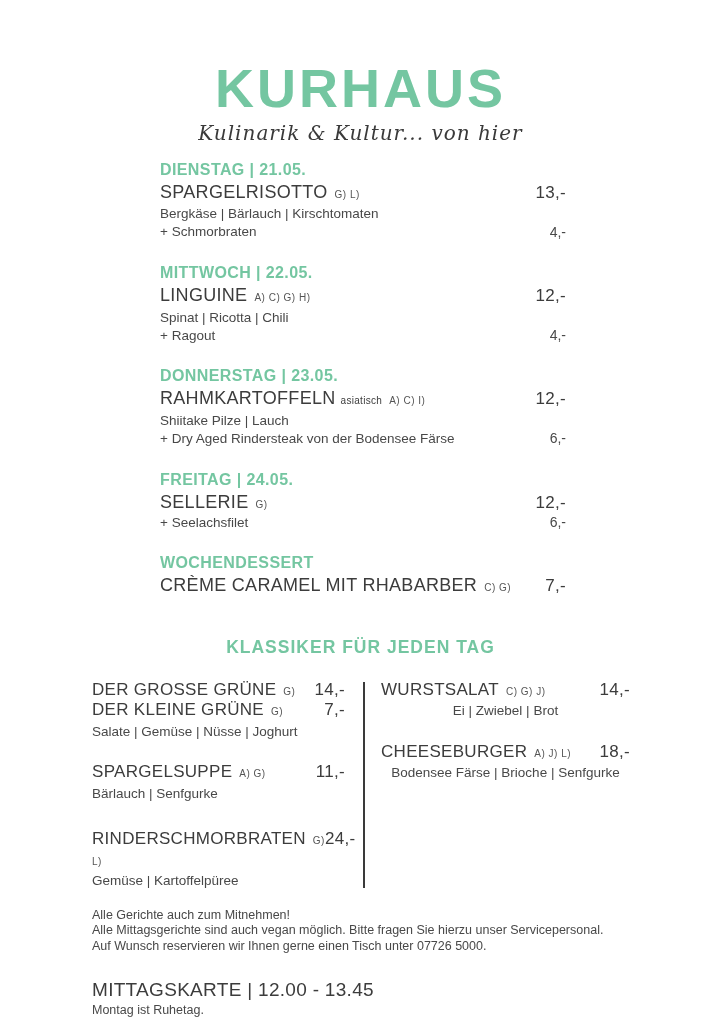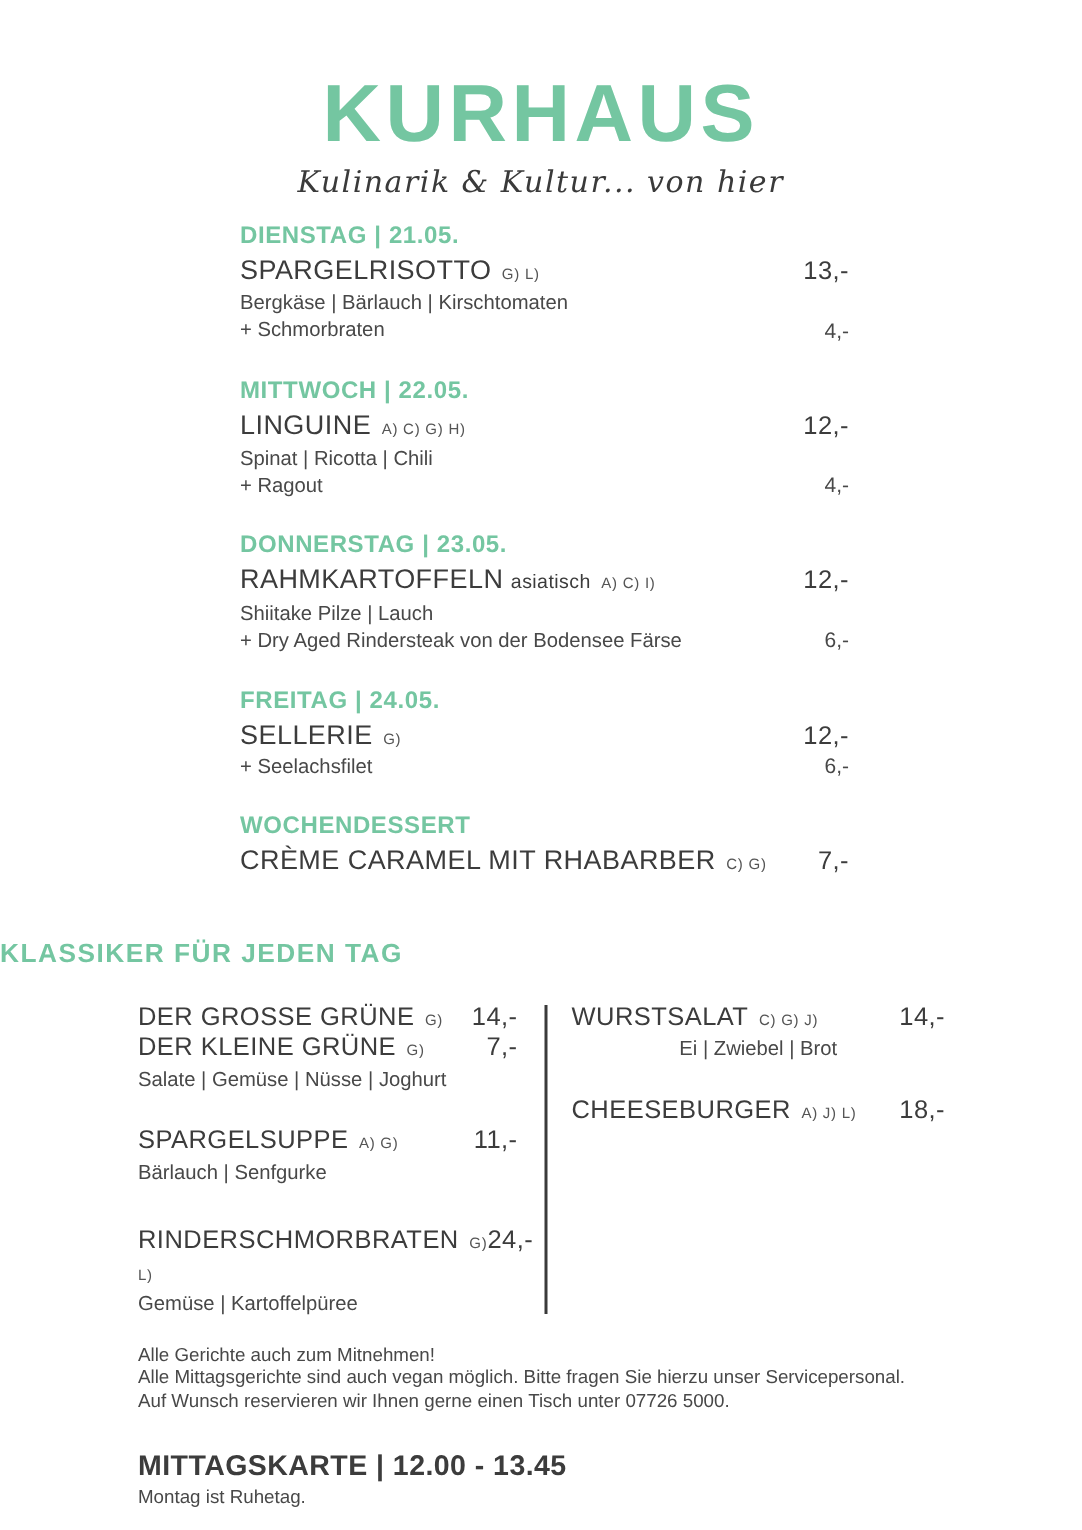--- a/index.html
+++ b/index.html
@@ -9,21 +9,21 @@
     height: 1020px;
     margin: 0 auto;
     font-family: "Liberation Sans", sans-serif;
     color: #3c3c3c;
     position: relative;
     overflow: hidden;
   }
   .page { padding-top: 48px; }
 
   
-  .header { text-align: center; margin-bottom: 16px; }
+  .header { text-align: center; margin-bottom: 16px; margin-top: 12px; }
   .logo {
     font-size: 54px;
     font-weight: bold;
     letter-spacing: 3px;
     color: #74c6a1;
     line-height: 1.05;
   }
   .tagline {
     font-family: "DejaVu Serif", serif;
     font-style: italic;
@@ -45,21 +45,21 @@
   }
   .dish-row {
     display: flex;
     justify-content: space-between;
     align-items: baseline;
     font-size: 18px;
     letter-spacing: 0.3px;
     color: #3c3c3c;
     line-height: 1.2;
   }
-  .dish-suffix { font-size: 13px; margin-left: 5px; }
+  .dish-suffix { font-size: 10px; margin-left: 5px; }
   .allergens {
     font-size: 10px;
     letter-spacing: 0.5px;
     margin-left: 7px;
     color: #555555;
   }
   .price { font-size: 17px; white-space: nowrap; }
   .desc {
     font-size: 13.5px;
     color: #484848;
@@ -73,20 +73,21 @@
     font-size: 13.5px;
     color: #484848;
     line-height: 1.3;
   }
   .addon-price { font-size: 14px; }
 
   .dessert { margin-bottom: 0; }
 
   
   .klassiker-heading {
+    text-align: center;
     font-size: 17.5px;
     font-weight: 600;
     letter-spacing: 1px;
     color: #74c6a1;
     margin-top: 40px;
     margin-bottom: 22px;
   }
   .columns {
     display: flex;
     margin-left: 92px;
@@ -107,21 +108,21 @@
 
   
   .footer { margin-left: 92px; margin-right: 80px; margin-top: 18px; }
   .note {
     font-size: 12.5px;
     color: #484848;
     line-height: 1.26;
   }
   .hours {
     font-size: 19px;
-    font-weight: bold;
+    font-weight: normal;
     letter-spacing: 0.3px;
     color: #3c3c3c;
     margin-top: 24px;
   }
   .hours-note { font-size: 12.5px; color: #484848; margin-top: 2px; }
 </style>
 </head>
 <body>
 
 <div class="page">
@@ -239,20 +240,21 @@
           <div class="price">14,-</div>
         </div>
         <div class="desc">Ei | Zwiebel | Brot</div>
       </div>
       <div class="gap"></div>
       <div class="item">
         <div class="dish-row">
           <div><span>CHEESEBURGER</span><span class="allergens">A) J) L)</span></div>
           <div class="price">18,-</div>
         </div>
+        <div class="desc">Bodensee Färse | Brioche | Senfgurke</div>
       </div>
       <div class="gap"></div>
     </div>
 
   </div>
 
   <div class="footer">
     <div class="note">Alle Gerichte auch zum Mitnehmen!</div>
     <div class="note">Alle Mittagsgerichte sind auch vegan möglich. Bitte fragen Sie hierzu unser Servicepersonal.</div>
     <div class="note">Auf Wunsch reservieren wir Ihnen gerne einen Tisch unter 07726 5000.</div>

